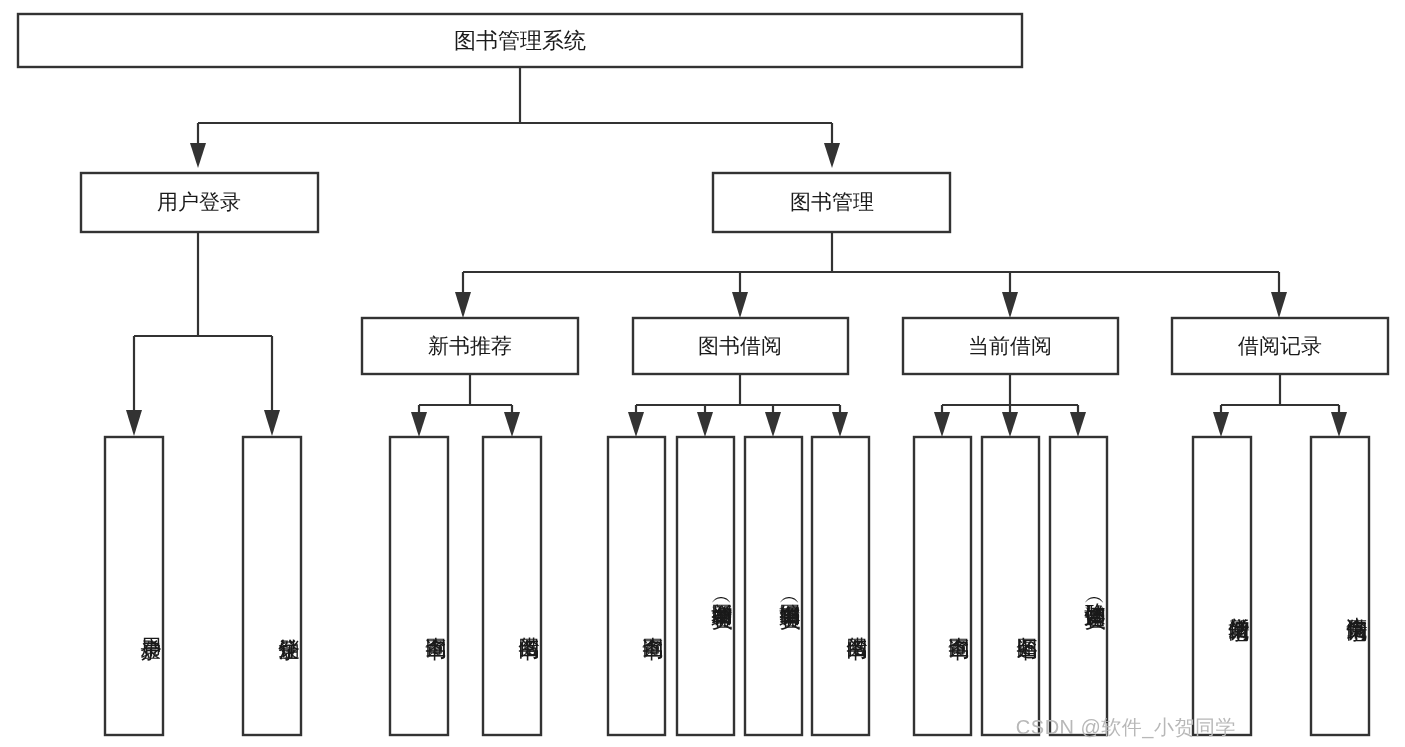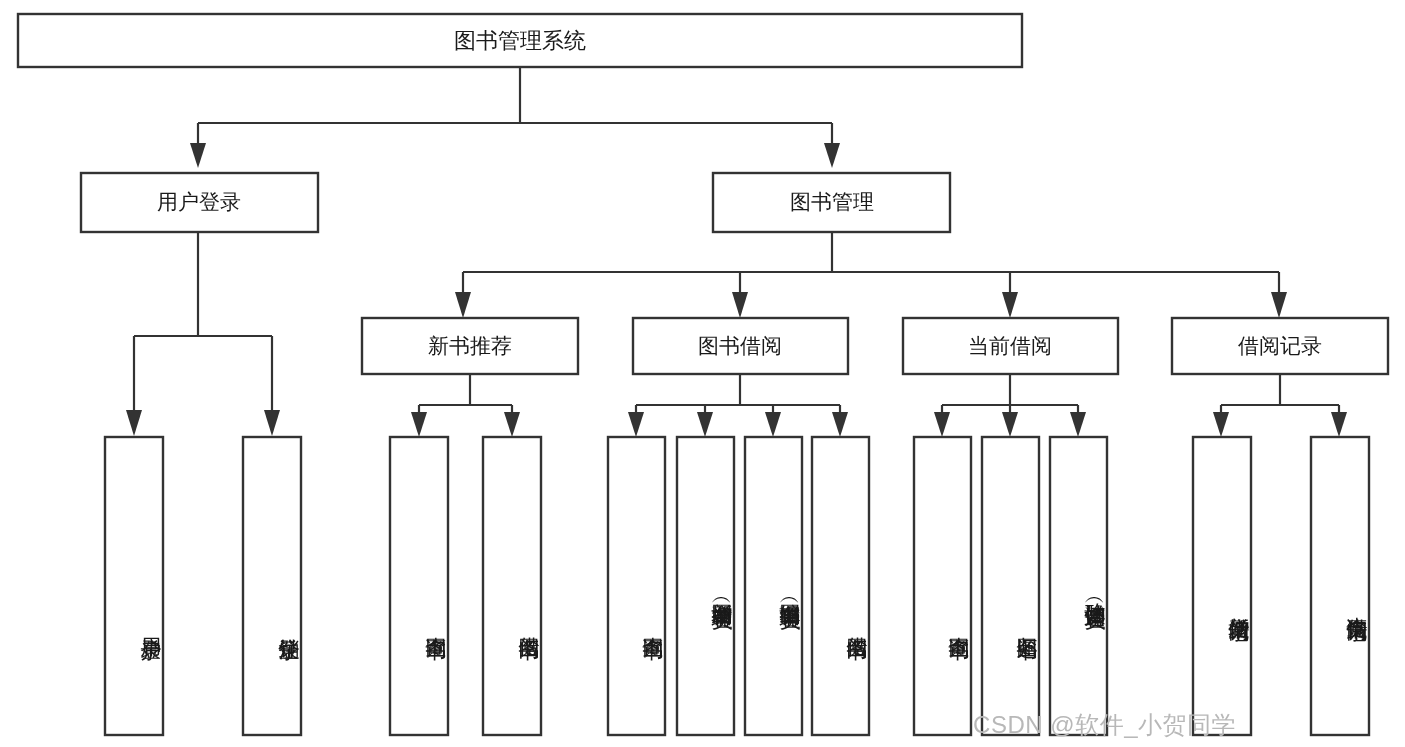--- a/index.html
+++ b/index.html
@@ -69,21 +69,21 @@
     text-orientation: upright;
     letter-spacing: 1px;
     white-space: nowrap;
     pointer-events: none;
   }
   .watermark {
     position: absolute;
     right: 12px;
     bottom: 6px;
     font-family: "Liberation Sans", "DejaVu Sans", sans-serif;
-    font-size: 24px;
+    font-size: 20px;
     color: #b8b8b8;
     white-space: nowrap;
     letter-spacing: 0.5px;
   }
 </style>
 </head>
 <body>
 
 <div id="diagram-root">
 

